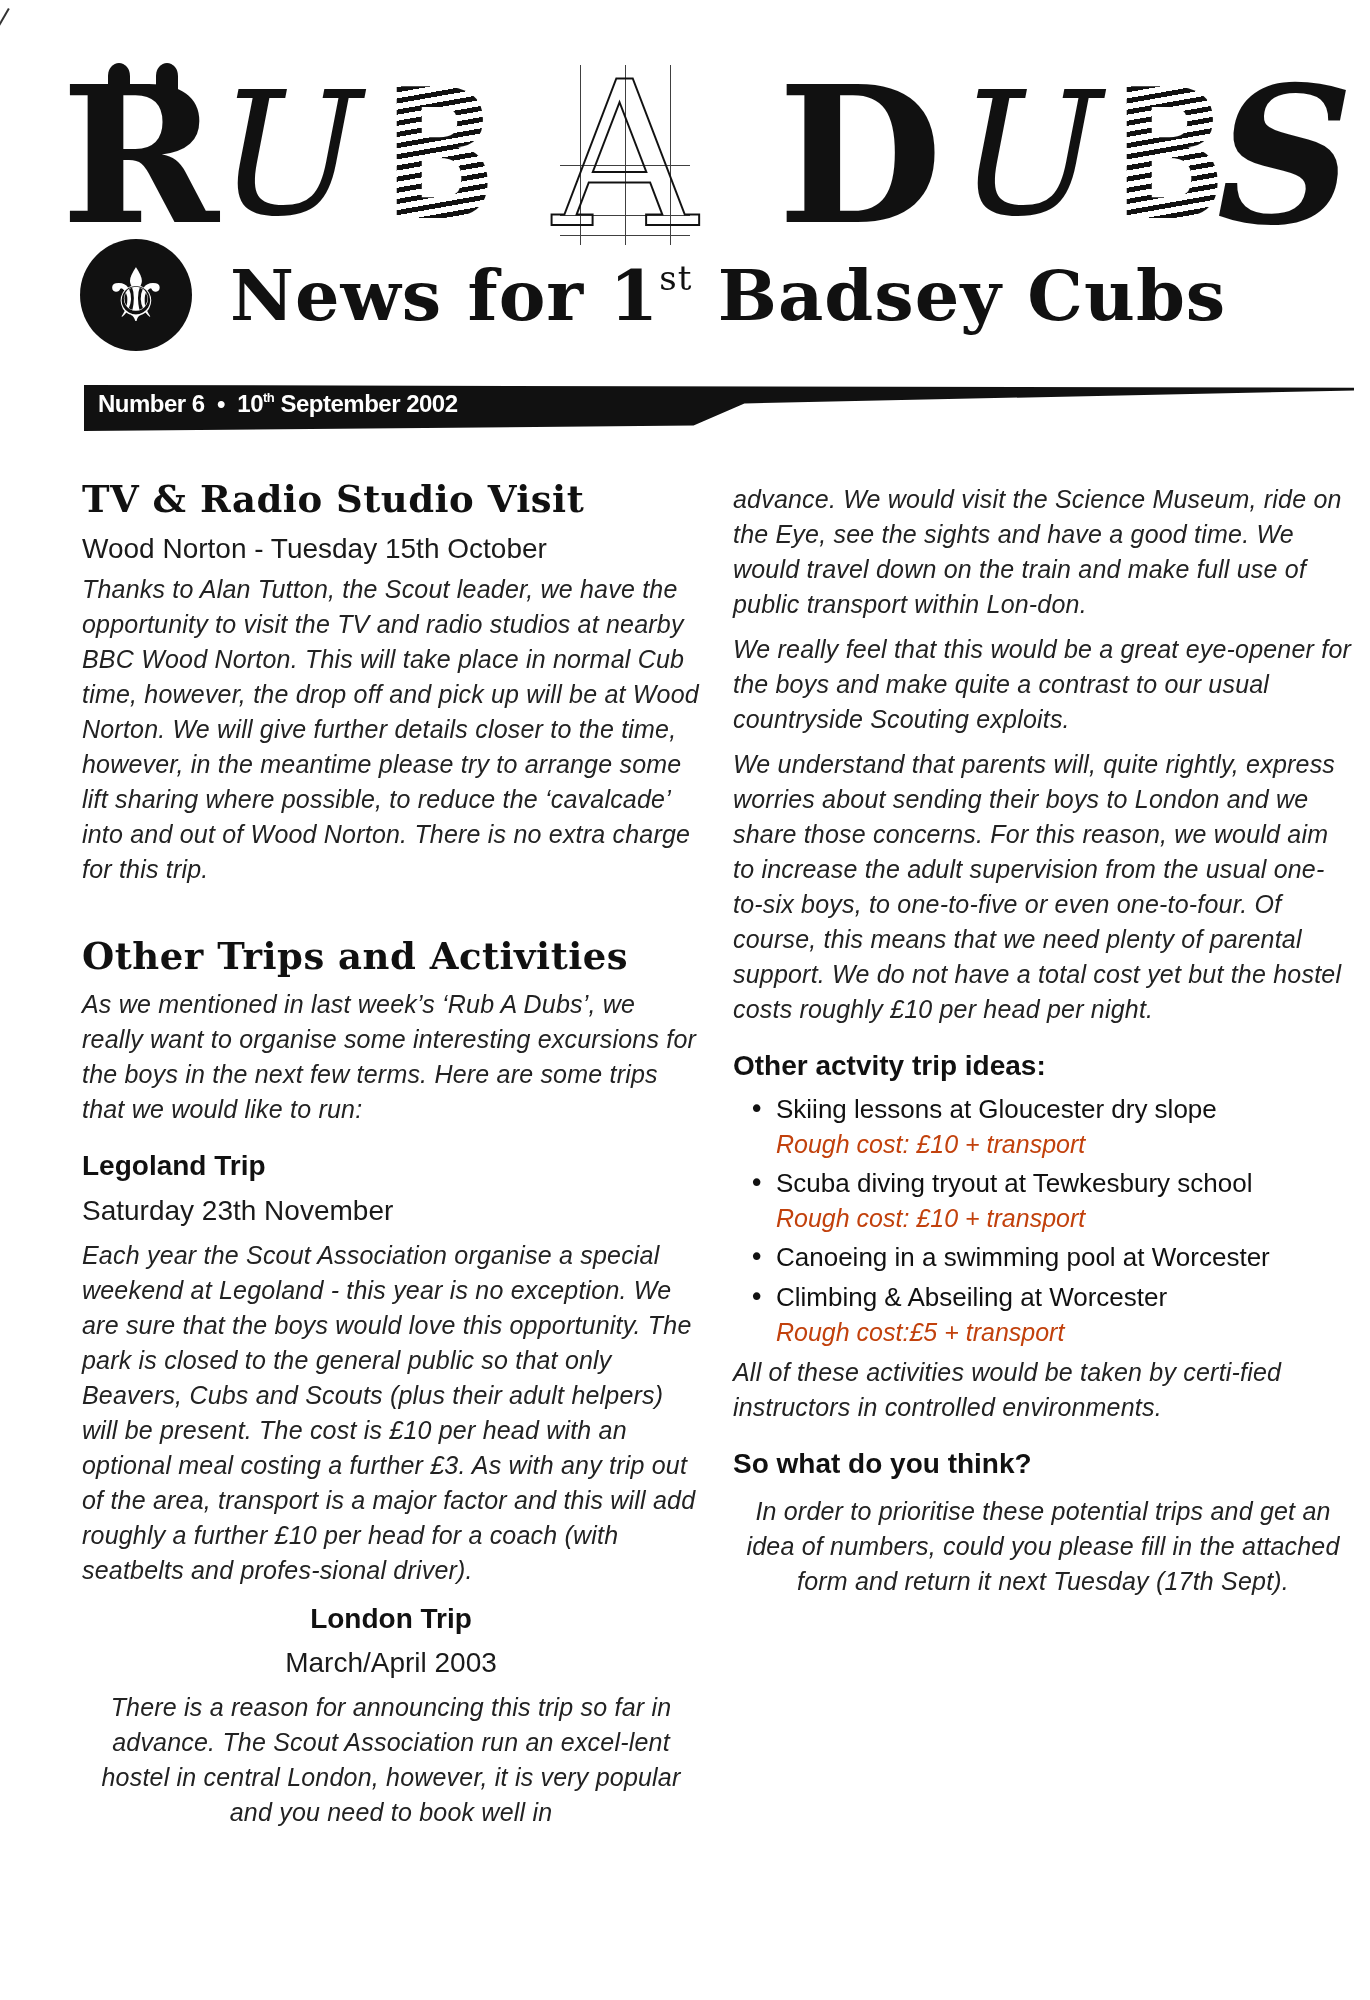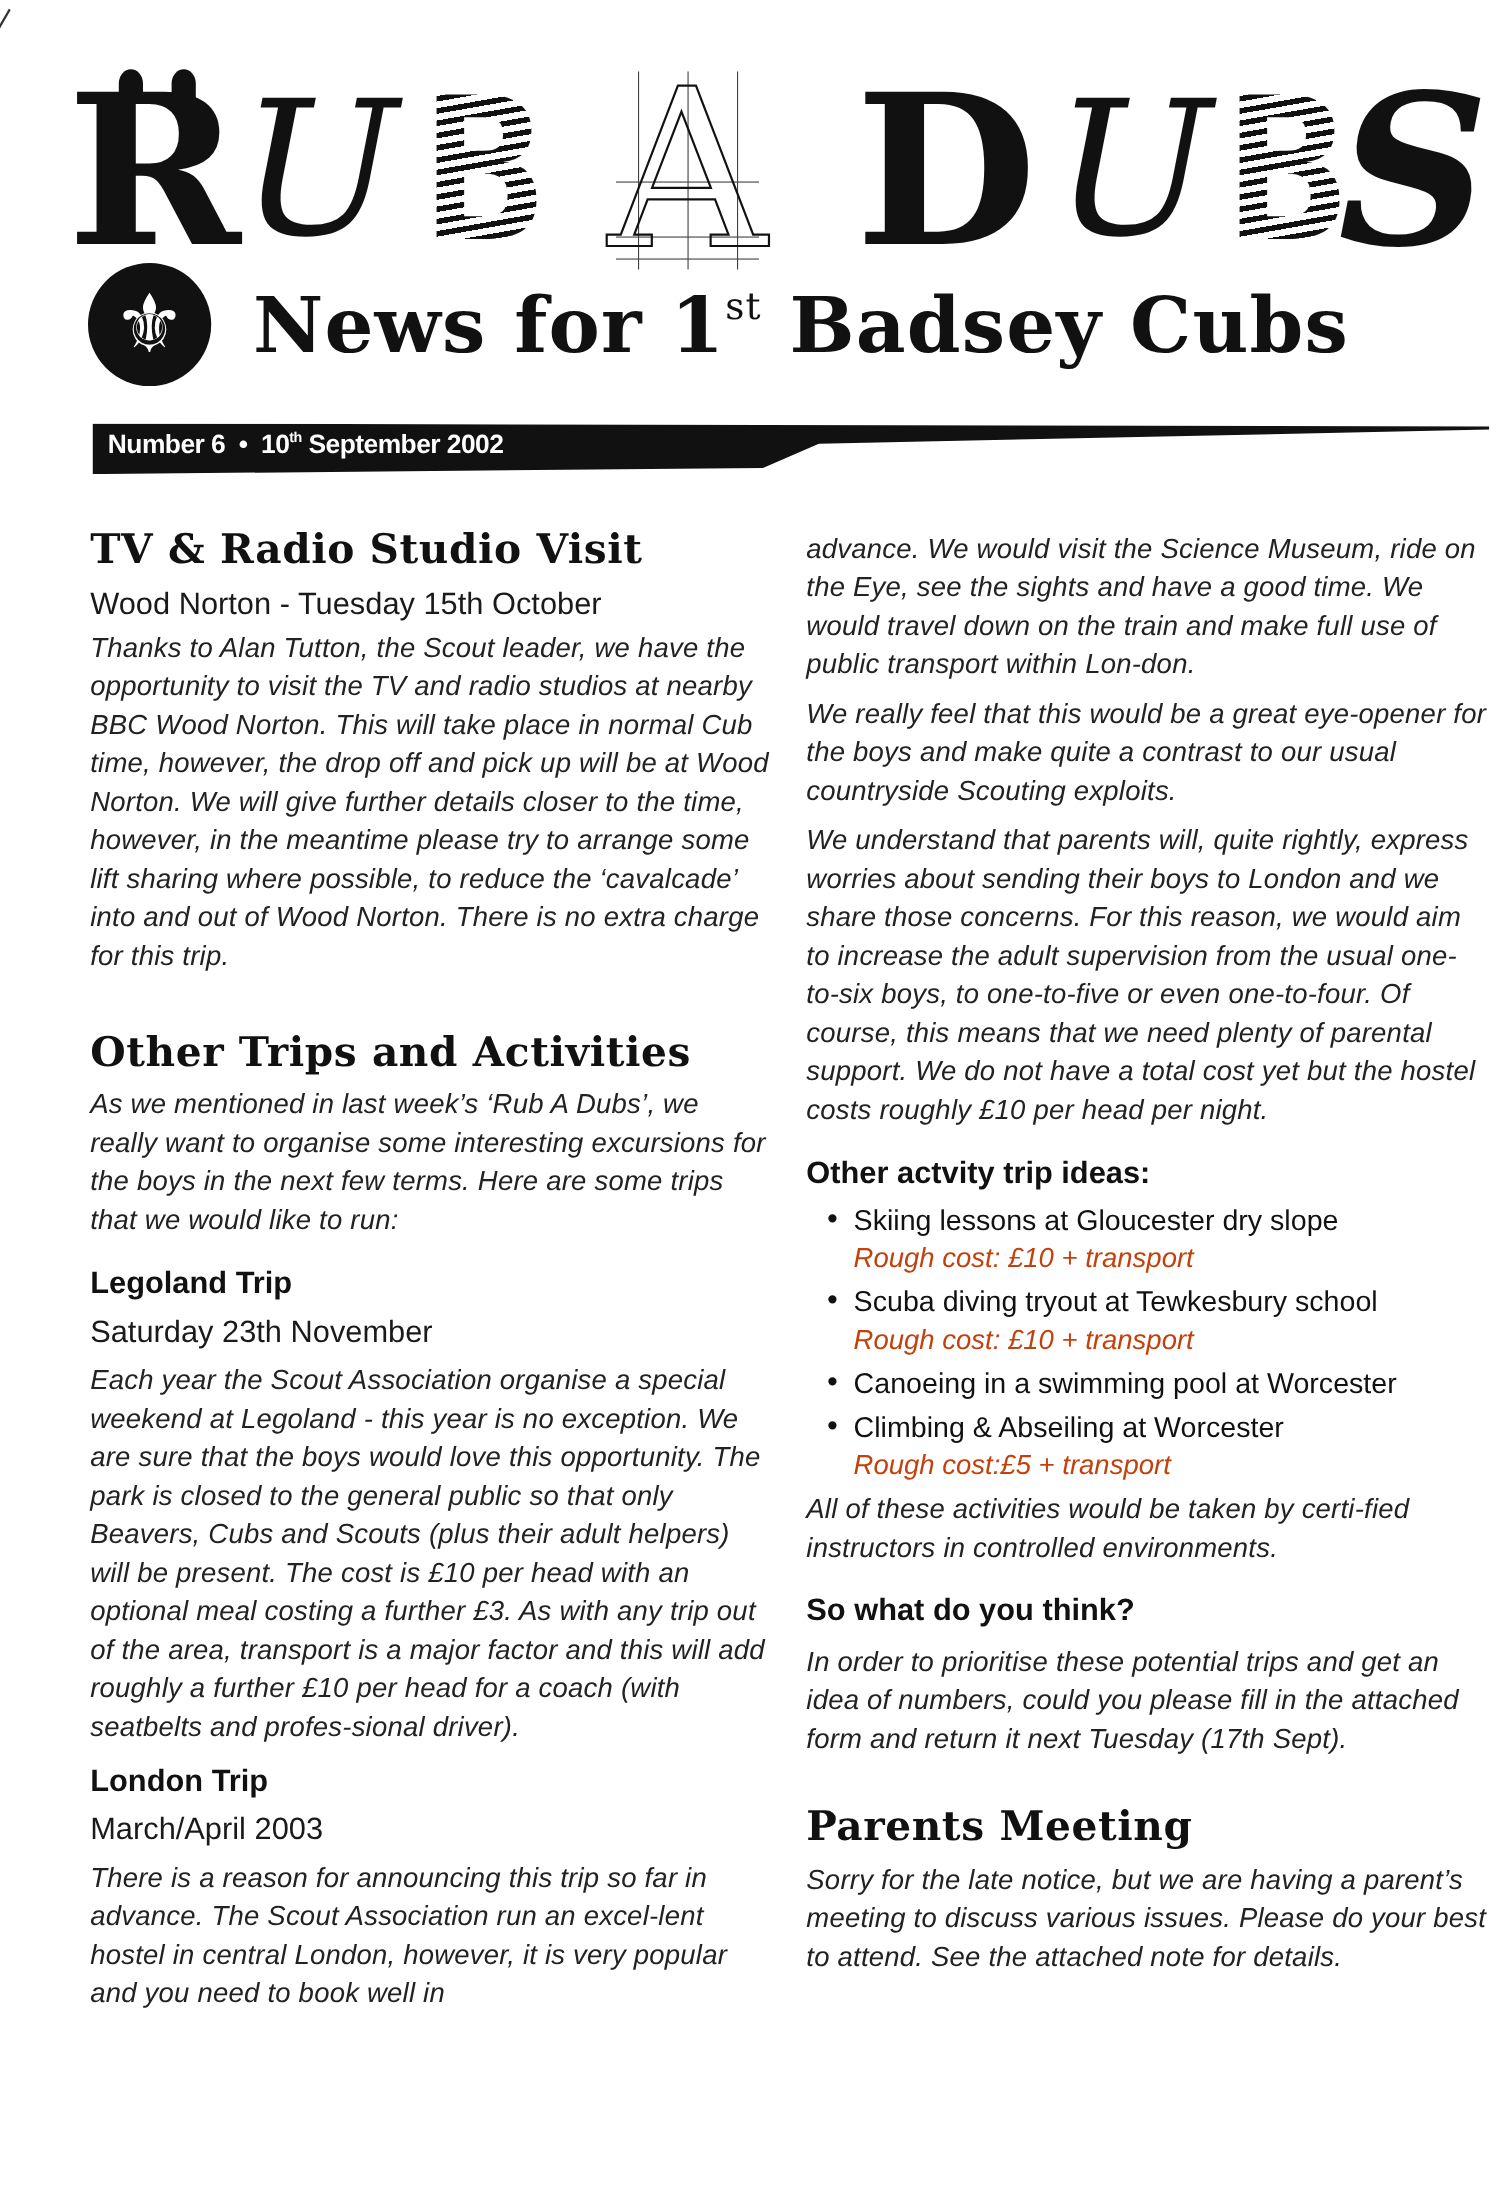--- a/index.html
+++ b/index.html
@@ -113,21 +113,21 @@
     }
     .sub-sans {
       font-family: "Liberation Sans", sans-serif; font-size: 28px; color: #1a1a1a; line-height: 1.25;
     }
     .body-text {
       font-family: "Liberation Sans", sans-serif; font-style: italic; font-size: 25px;
       line-height: 35px; color: #222; letter-spacing: 0.2px;
     }
     .mt6 { margin-top: 6px; }
     .mt10 { margin-top: 10px; }
-    .mt14 { margin-top: 14px; }
+    .mt14 { margin-top: 14px; text-align: center; }
     .mt22 { margin-top: 22px; }
     .mt40 { margin-top: 40px; }
     .mt48 { margin-top: 48px; }
 
     .activity-list { list-style: none; margin-top: 8px; }
     .activity-item { position: relative; padding-left: 43px; margin-bottom: 4px; }
     .activity-item .bullet {
       position: absolute; left: 16px; top: 0; font-size: 26px; line-height: 36px; color: #111;
     }
     .activity-name {
@@ -231,17 +231,13 @@
       </li>
     </ul>
     <p class="body-text mt6">All of these activities would be taken by certi-fied instructors in controlled environments.</p>
   </section>
 
   <section class="mt22">
     <h3 class="h-sans">So what do you think?</h3>
     <p class="body-text mt14">In order to prioritise these potential trips and get an idea of numbers, could you please fill in the attached form and return it next Tuesday (17th Sept).</p>
   </section>
 
-  <section class="mt40">
-    <h2 class="h-serif">Parents Meeting</h2>
-    <p class="body-text mt10">Sorry for the late notice, but we are having a parent’s meeting to discuss various issues. Please do your best to attend. See the attached note for details.</p>
-  </section>
 </div>
 
 </body></html>

